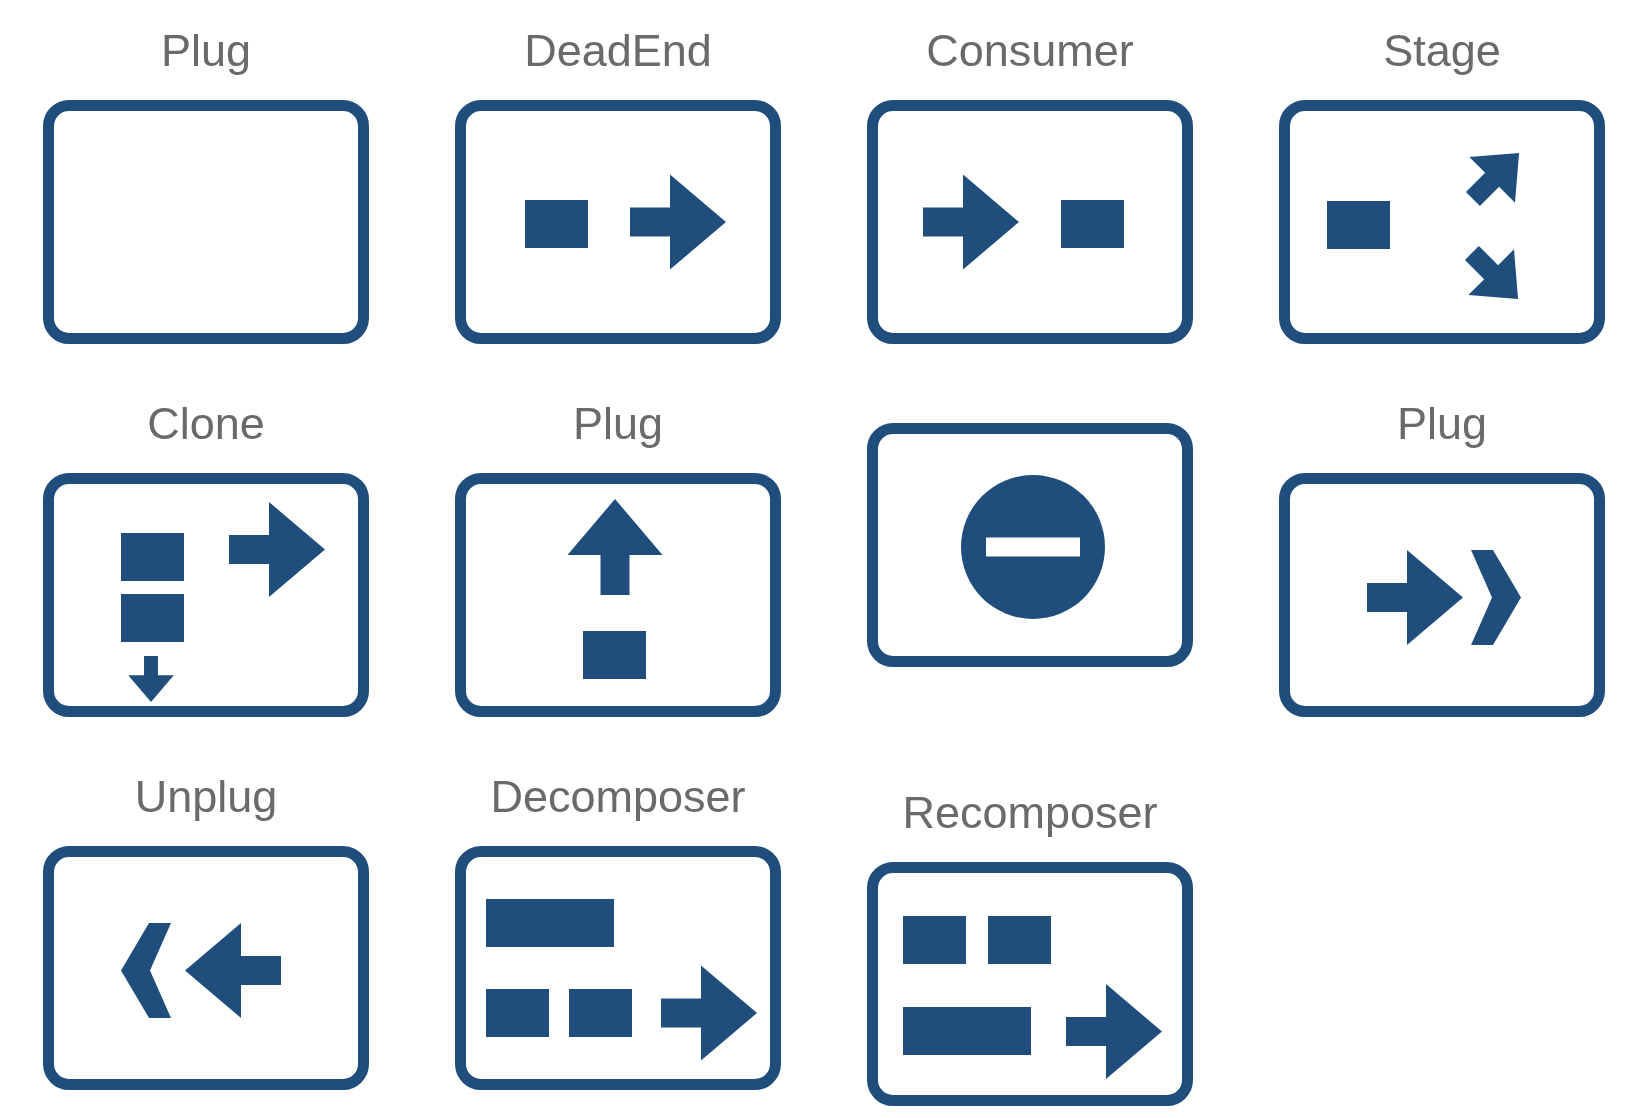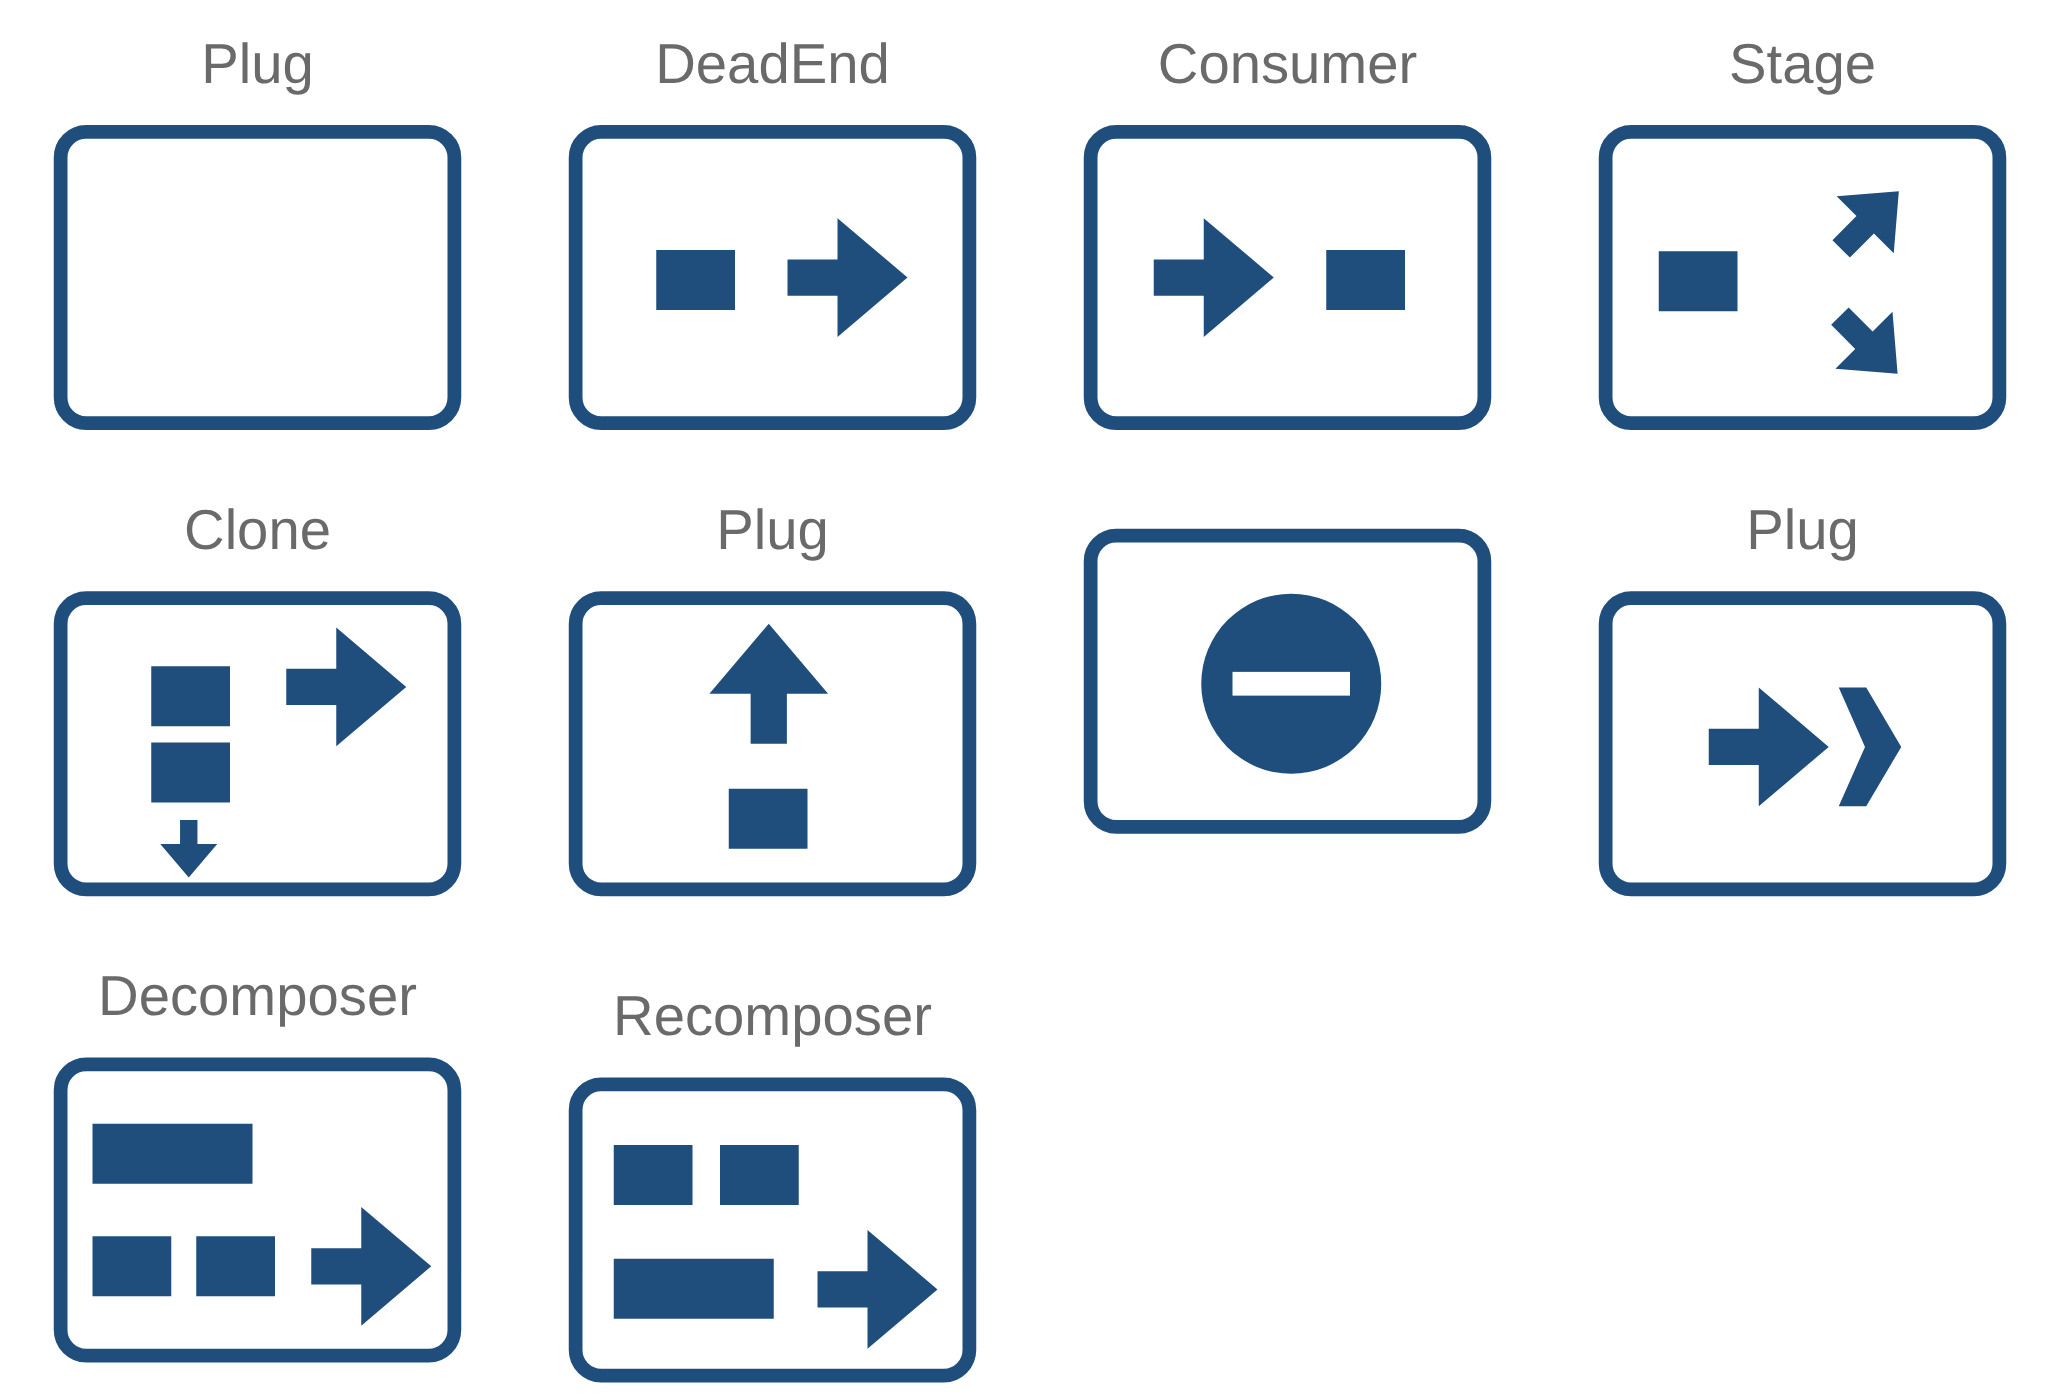--- a/index.html
+++ b/index.html
@@ -145,20 +145,29 @@
   <figure class="cell" style="margin:0">
     <figcaption class="lbl">Plug</figcaption>
     <div class="box">
       <svg class="glyph" viewBox="0 0 304 222">
         <use href="#ar" transform="translate(77,66)"></use>
         <use href="#cr" transform="translate(181,66)"></use>
       </svg>
     </div>
   </figure>
 
+  <figure class="cell" style="margin:0">
+    <figcaption class="lbl">Unplug</figcaption>
+    <div class="box">
+      <svg class="glyph" viewBox="0 0 304 222">
+        <use href="#cl" transform="translate(67,66)"></use>
+        <use href="#al" transform="translate(131,66)"></use>
+      </svg>
+    </div>
+  </figure>
 
   <figure class="cell" style="margin:0">
     <figcaption class="lbl">Decomposer</figcaption>
     <div class="box">
       <svg class="glyph" viewBox="0 0 304 222">
         <use href="#rw" x="20" y="42"></use>
         <use href="#sq" x="20" y="132"></use>
         <use href="#sq" x="103" y="132"></use>
         <use href="#ar" transform="translate(195,108.5)"></use>
       </svg>

